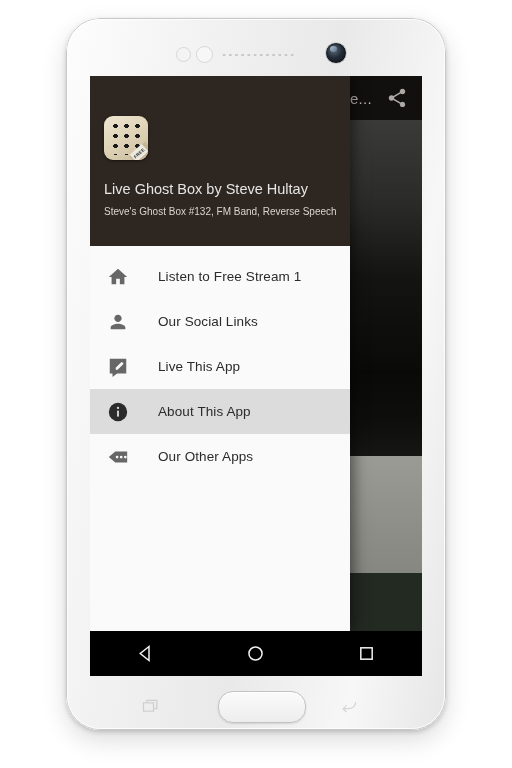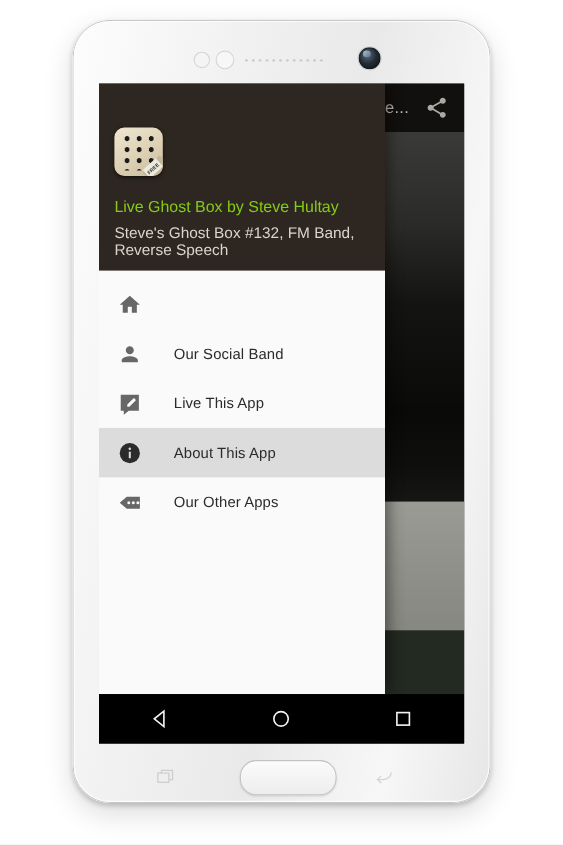--- a/index.html
+++ b/index.html
@@ -169,25 +169,25 @@
     background:#c3b596;transform:rotate(45deg);
   }
   #drawer-app-icon .ribbon{
     position:absolute;right:1px;bottom:2px;width:16px;height:10px;
     background:#eceadf;transform:rotate(-42deg);
     display:flex;align-items:center;justify-content:center;
     font-size:4.5px;color:#2b2b2b;font-weight:bold;letter-spacing:.2px;
   }
   #drawer-title{
     position:absolute;left:14px;top:104px;right:10px;
-    color:#84cc16;font-size:14.5px;line-height:18px;
+    color:#e5e5e5;font-size:14.5px;line-height:18px;
   }
   #drawer-subtitle{
     position:absolute;left:14px;top:128px;right:12px;
-    color:#d9d5cf;font-size:14px;line-height:15.5px;
+    color:#d9d5cf;font-size:10px;line-height:15.5px;
   }
 
   #drawer-menu{padding:8px 0 0 0;}
   .menu-item{
     height:45px;display:flex;align-items:center;padding-left:14px;cursor:pointer;
   }
   .menu-item.selected{background:#dcdcdc;}
   .menu-icon{
     width:28px;height:28px;display:flex;align-items:center;justify-content:center;
     flex:0 0 28px;
@@ -256,29 +256,30 @@
       </div>
 
       <div id="drawer-menu">
 
         <div class="menu-item">
           <span class="menu-icon">
             <svg viewBox="0 0 24 24">
                 <path d="M10 20v-6h4v6h5v-8h3L12 3 2 12h3v8z"></path>
               </svg>
           </span>
+          <span class="menu-label">Listen to Free Stream 1</span>
         </div>
 
         <div class="menu-item">
           <span class="menu-icon">
             <svg viewBox="0 0 24 24">
                 <path d="M12 12c2.21 0 4-1.79 4-4s-1.79-4-4-4-4 1.79-4 4 1.79 4 4 4zm0 2c-2.67 0-8 1.34-8 4v2h16v-2c0-2.66-5.33-4-8-4z"></path>
               </svg>
           </span>
-          <span class="menu-label">Our Social Band</span>
+          <span class="menu-label">Our Social Links</span>
         </div>
 
         <div class="menu-item">
           <span class="menu-icon">
             <svg viewBox="0 0 24 24">
                 <path d="M21 3H3v16h3v4l5-4h10zM11.6 15H9.5v-2.1l5.2-5.2 2.1 2.1zm6.2-6.2-1 1-2.1-2.1 1-1c.2-.2.6-.2.8 0l1.3 1.3c.2.2.2.6 0 .8z"></path>
               </svg>
           </span>
           <span class="menu-label">Live This App</span>
         </div>

